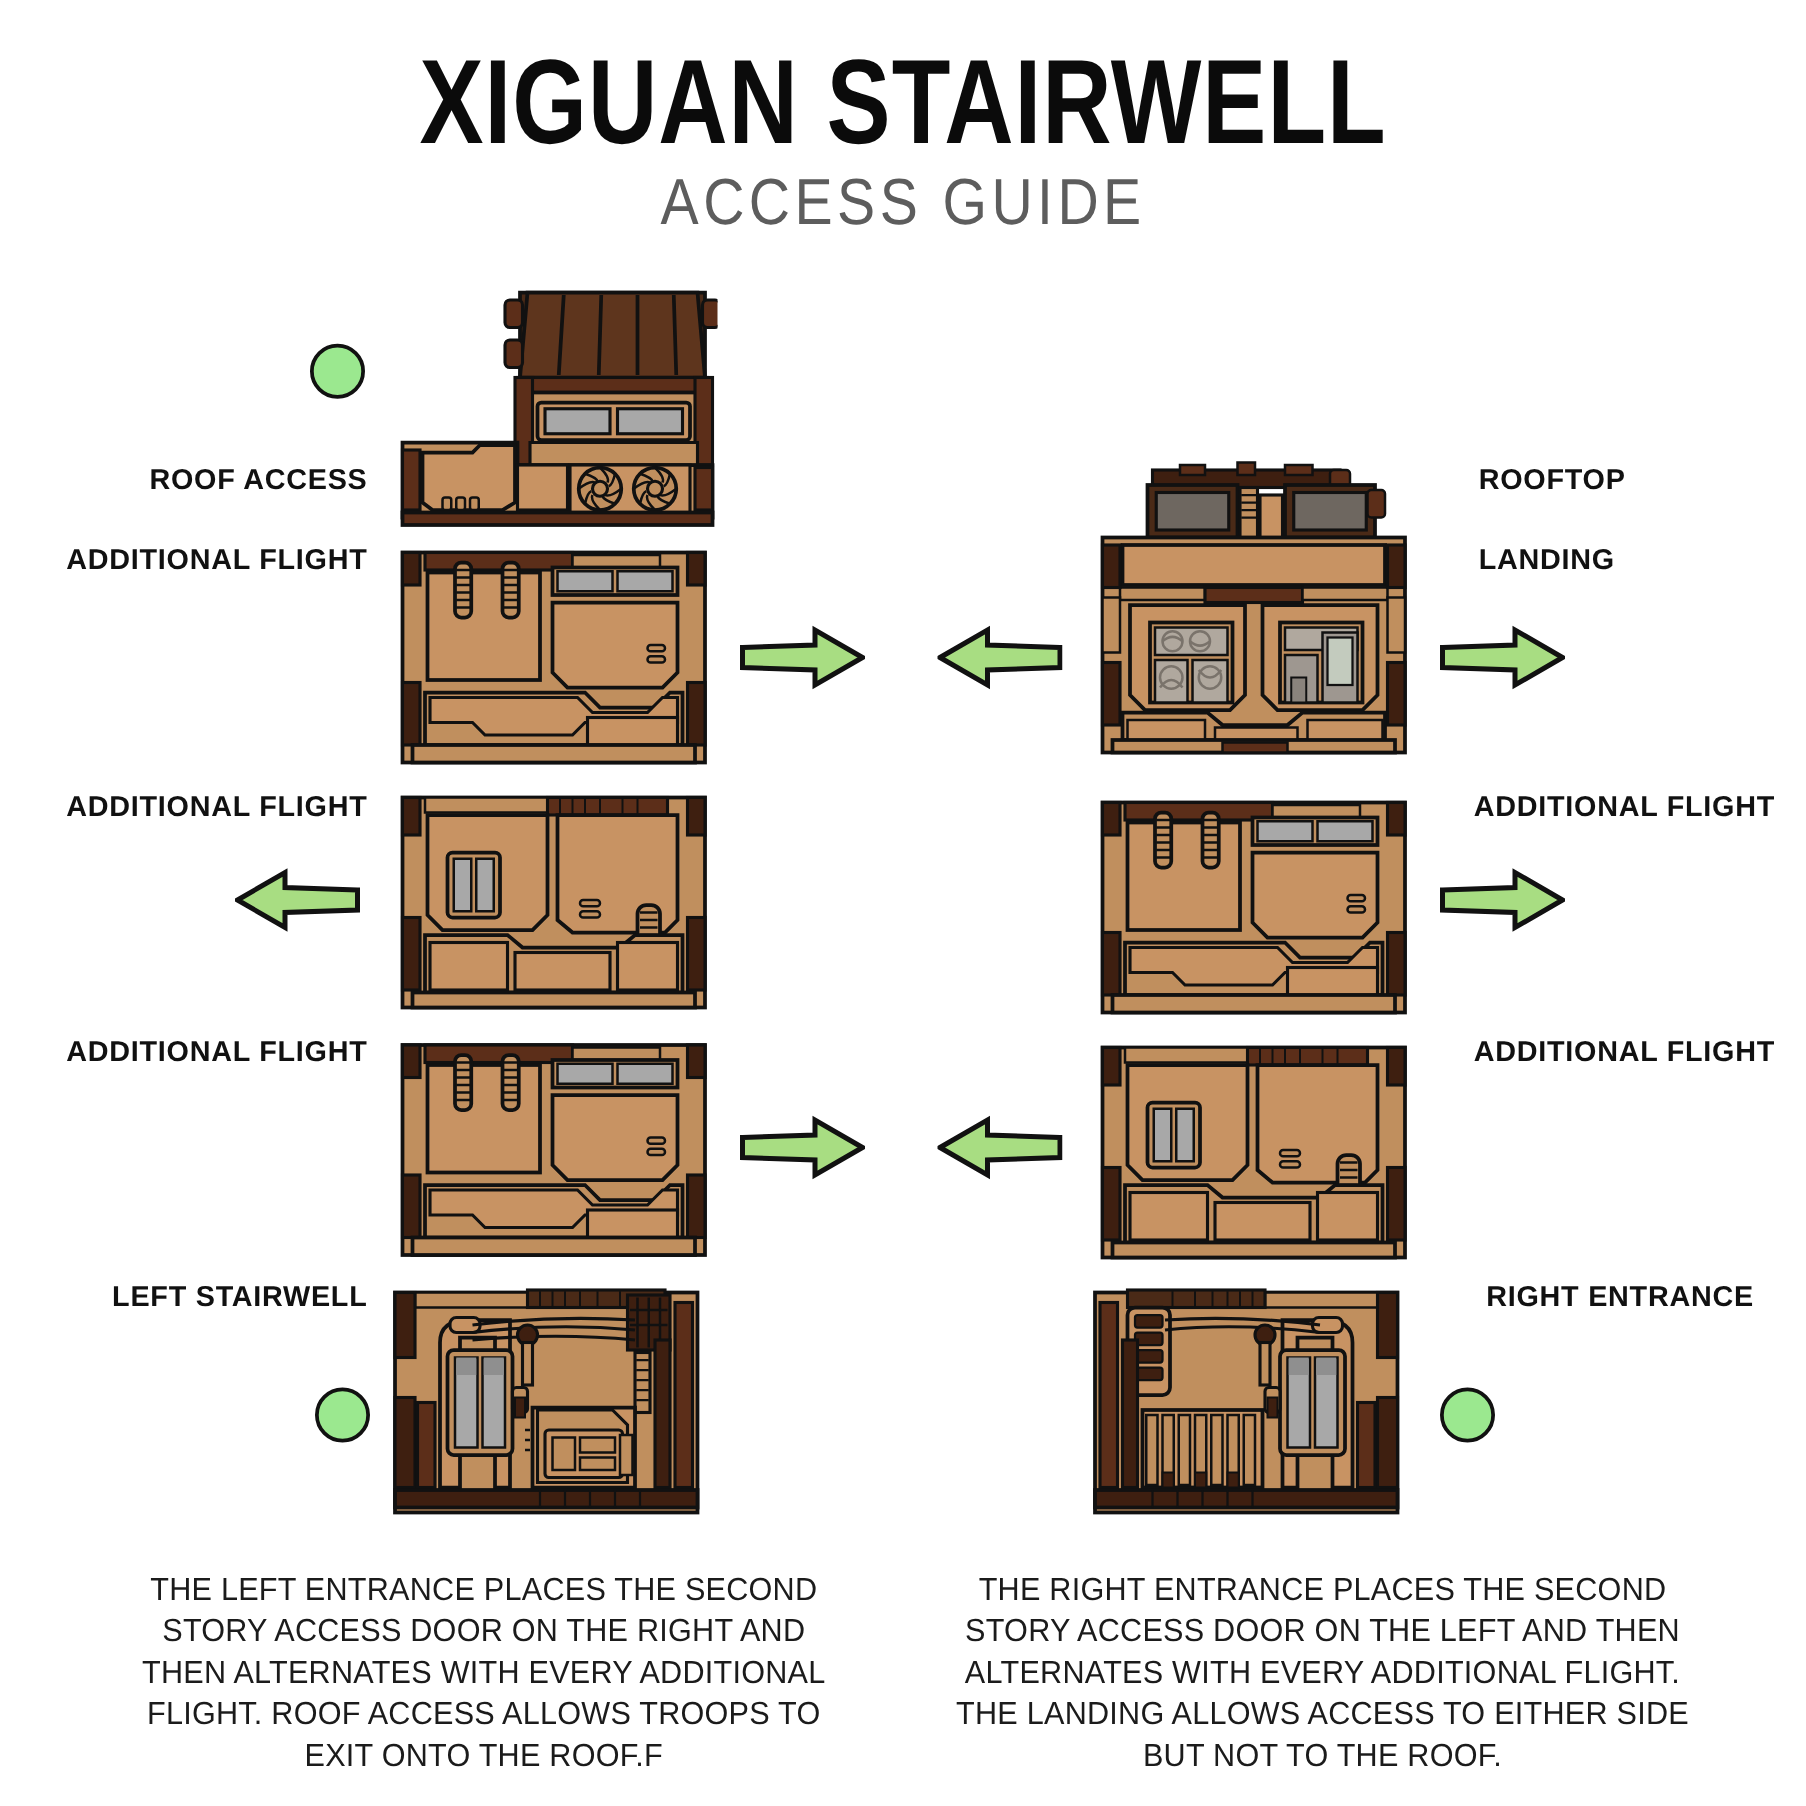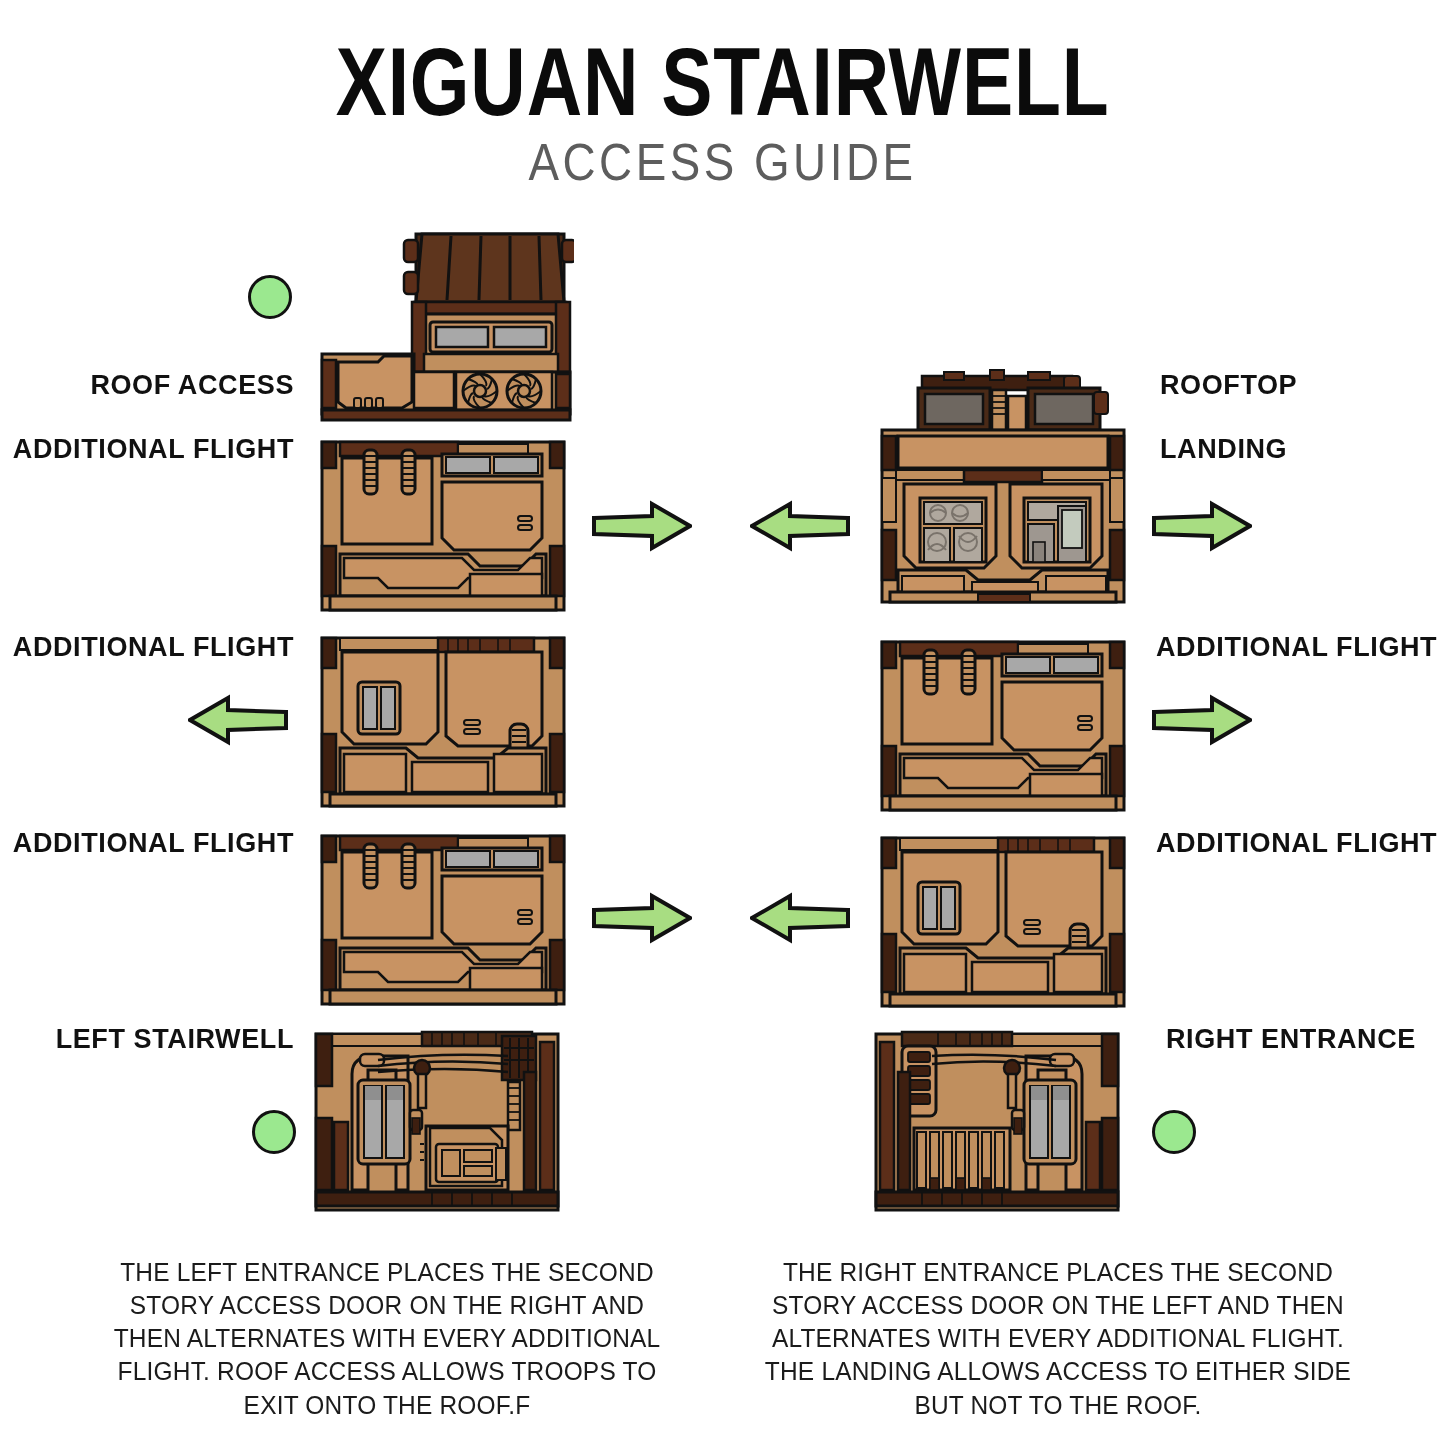--- a/index.html
+++ b/index.html
@@ -26,23 +26,24 @@
     font-family: "Liberation Sans Narrow", "Liberation Sans", sans-serif;
     font-weight: 400; font-size: 52px; line-height: 1;
     letter-spacing: 4px; color: #5d5d5d;
     transform: scaleX(0.88); transform-origin: 50% 0;
   }
 
   
   .lbl {
     position: absolute;
     font-family: "Liberation Sans", sans-serif;
-    font-weight: 700; font-size: 27px; line-height: 1;
+    font-weight: 700; font-size: 23px; line-height: 1;
     letter-spacing: 0.6px; color: #111;
     white-space: nowrap;
+    padding-left: 23px;
   }
   .lbl.r-align { text-align: right; }
   .lbl.l-align { text-align: left; }
 
   
   .dot {
     position: absolute; width: 44px; height: 44px;
     border-radius: 50%;
     background: #9BE88F;
     border: 3px solid #111;

